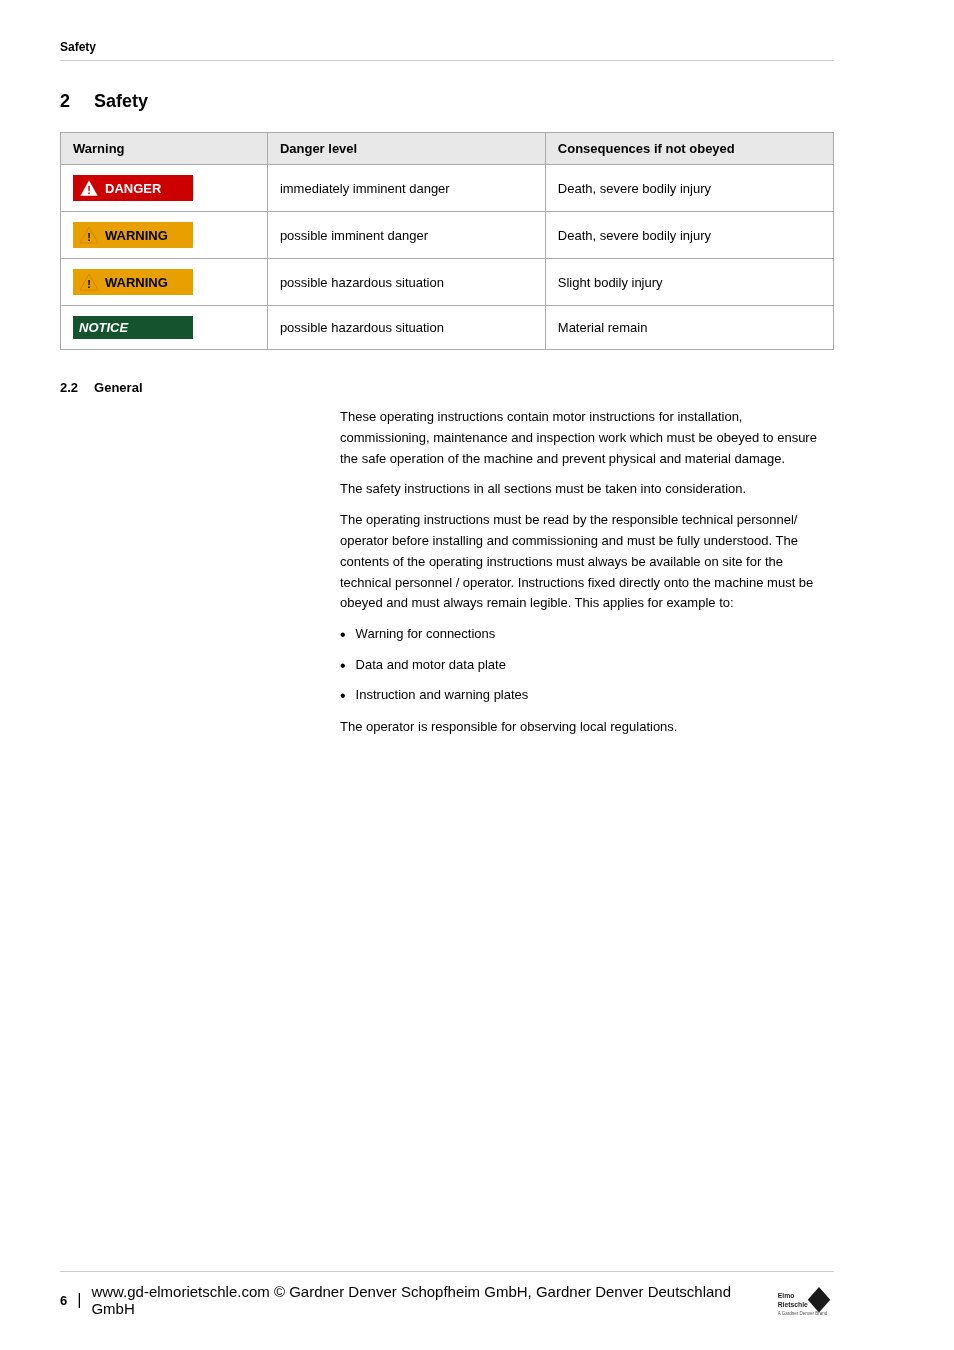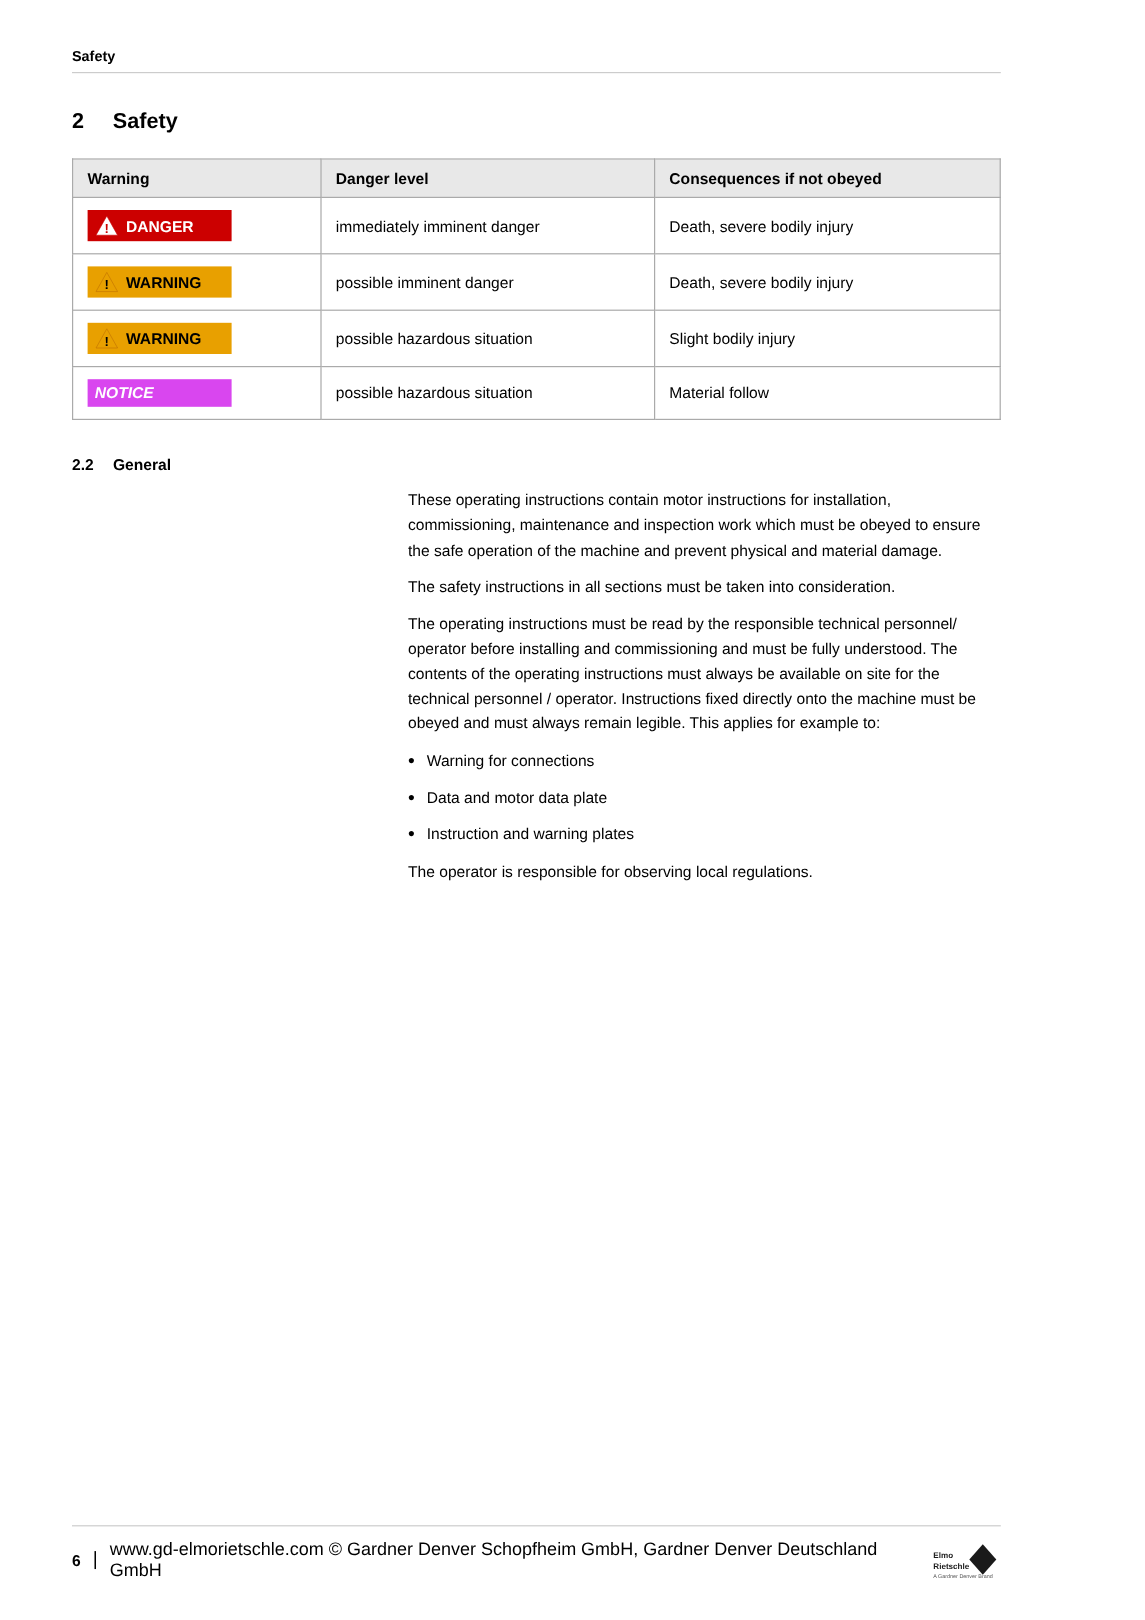--- a/index.html
+++ b/index.html
@@ -113,21 +113,21 @@
       background-color: #e8a000;
       color: #000000;
     }
 
     .badge-caution {
       background-color: #e8a000;
       color: #000000;
     }
 
     .badge-notice {
-      background-color: #d946ef;
+      background-color: #14532d;
       color: #ffffff;
       font-style: italic;
     }
 
     
     .warn-icon {
       display: inline-block;
       width: 20px;
       height: 18px;
       position: relative;
@@ -289,21 +289,21 @@
         <td>Slight bodily injury</td>
       </tr>
 
       <tr>
         <td>
           <span class="warning-badge badge-notice">
             <span>NOTICE</span>
           </span>
         </td>
         <td>possible hazardous situation</td>
-        <td>Material follow</td>
+        <td>Material remain</td>
       </tr>
     </tbody>
   </table>
 
   <div class="subsection-title">
     <span class="subsection-number">2.2</span>
     <span>General</span>
   </div>
 
   <div class="general-content">

